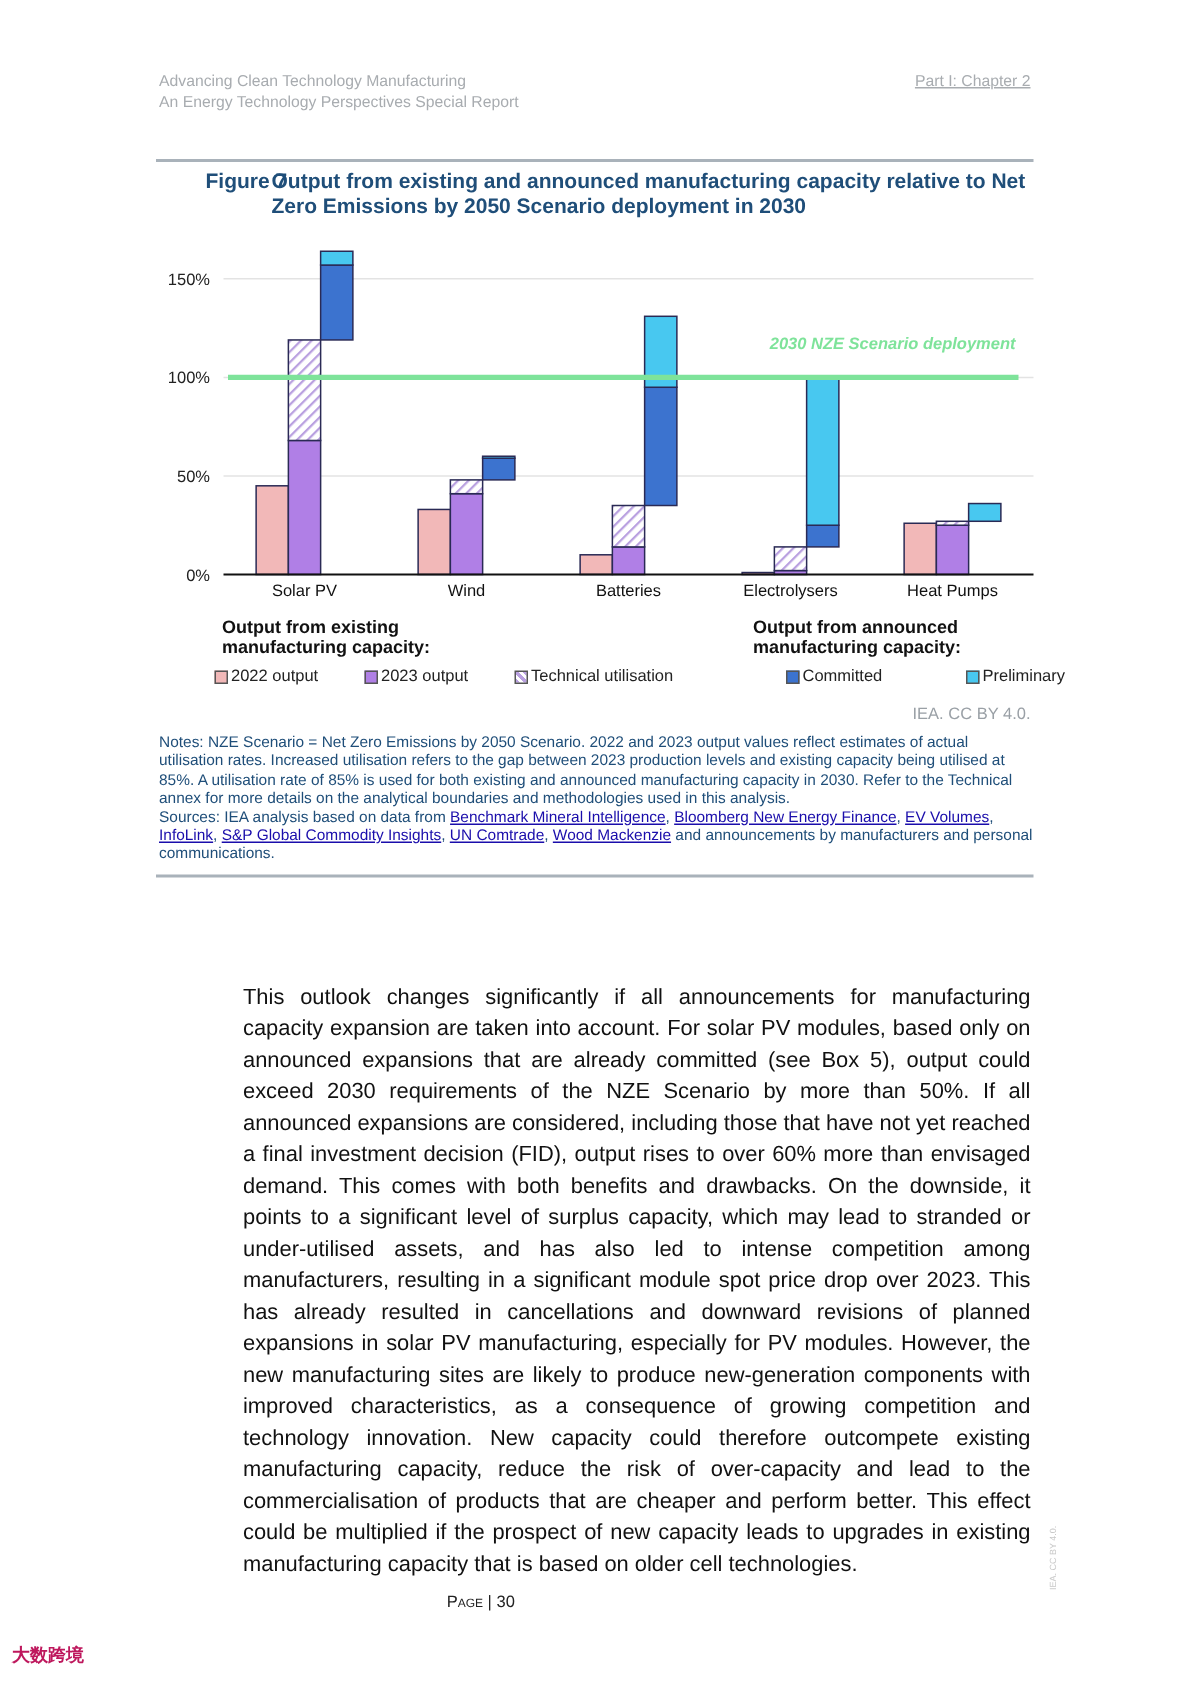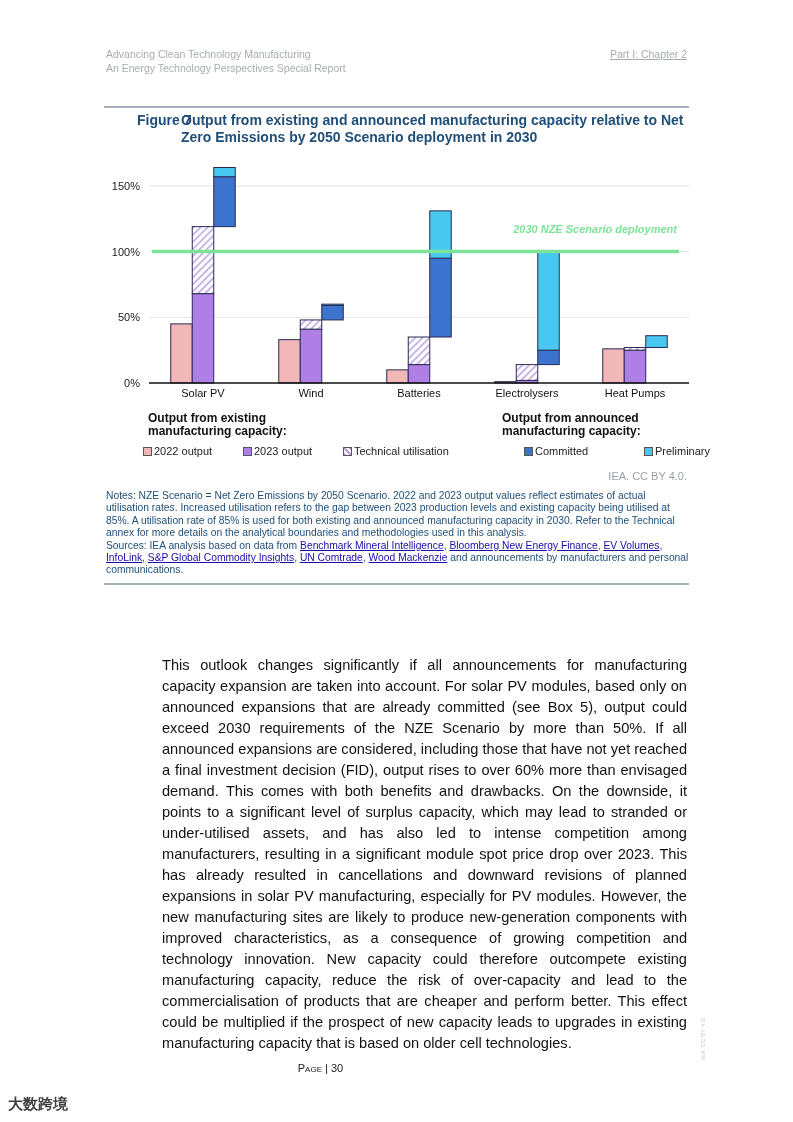--- a/index.html
+++ b/index.html
@@ -15,21 +15,21 @@
   .legend-item { position: absolute; top: 445px; font-size: 11px; color: #222; display: flex; align-items: center; }
   .swatch { width: 7px; height: 7px; border: 1px solid #555; margin-right: 2px; display: inline-block; }
   .credit { position: absolute; right: 106px; top: 470px; font-size: 11px; color: #9aa0a6; }
   .notes { position: absolute; left: 106px; top: 490px; width: 584px; font-size: 10.3px; color: #1f4e79; line-height: 12.4px; }
   .notes a { color: #1a0dab; text-decoration: underline; }
   .fig-rule-bottom { position: absolute; left: 104px; width: 585px; top: 583px; height: 2px; background: #a9b2ba; }
   .body-text { position: absolute; left: 162px; top: 610px; width: 525px; font-size: 14.6px; line-height: 21px; color: #111; text-align: justify; margin-top: 45px; }
   .page-num { position: absolute; left: 0; width: 641px; top: 1062px; text-align: center; font-size: 11px; color: #222; }
   .page-num .sc { font-variant: small-caps; }
   .side-credit { position: absolute; left: 700px; top: 1060px; transform: rotate(-90deg); transform-origin: left top; font-size: 6px; color: #c8c8c8; white-space: nowrap; }
-  .watermark { position: absolute; left: 8px; top: 1095px; font-size: 15px; color: #404040; font-weight: bold; }
+  .watermark { position: absolute; left: 8px; top: 1095px; font-size: 12px; color: #be185d; font-weight: bold; }
 </style>
 </head>
 <body>
 
 <div class="hdr left">
   <div>Advancing Clean Technology Manufacturing</div>
   <div>An Energy Technology Perspectives Special Report</div>
 </div>
 <div class="hdr right">Part I: Chapter 2</div>
 

